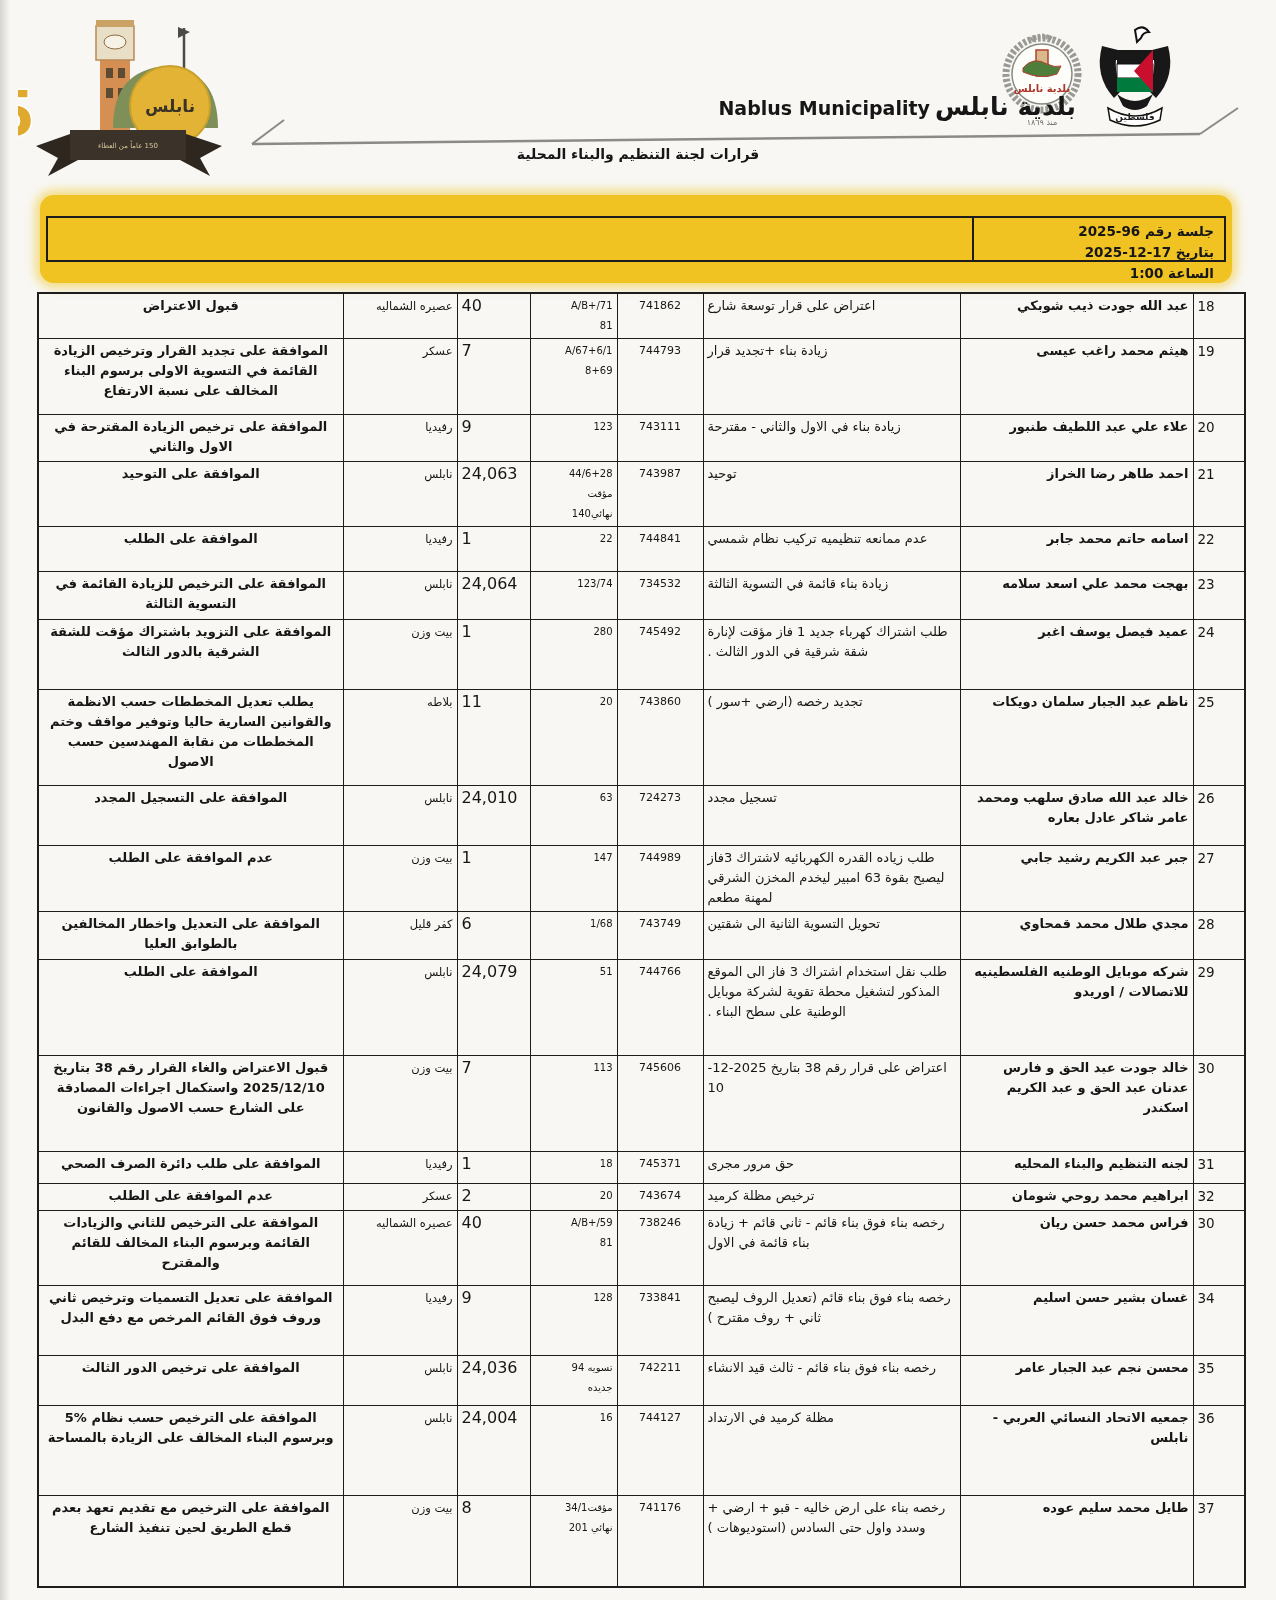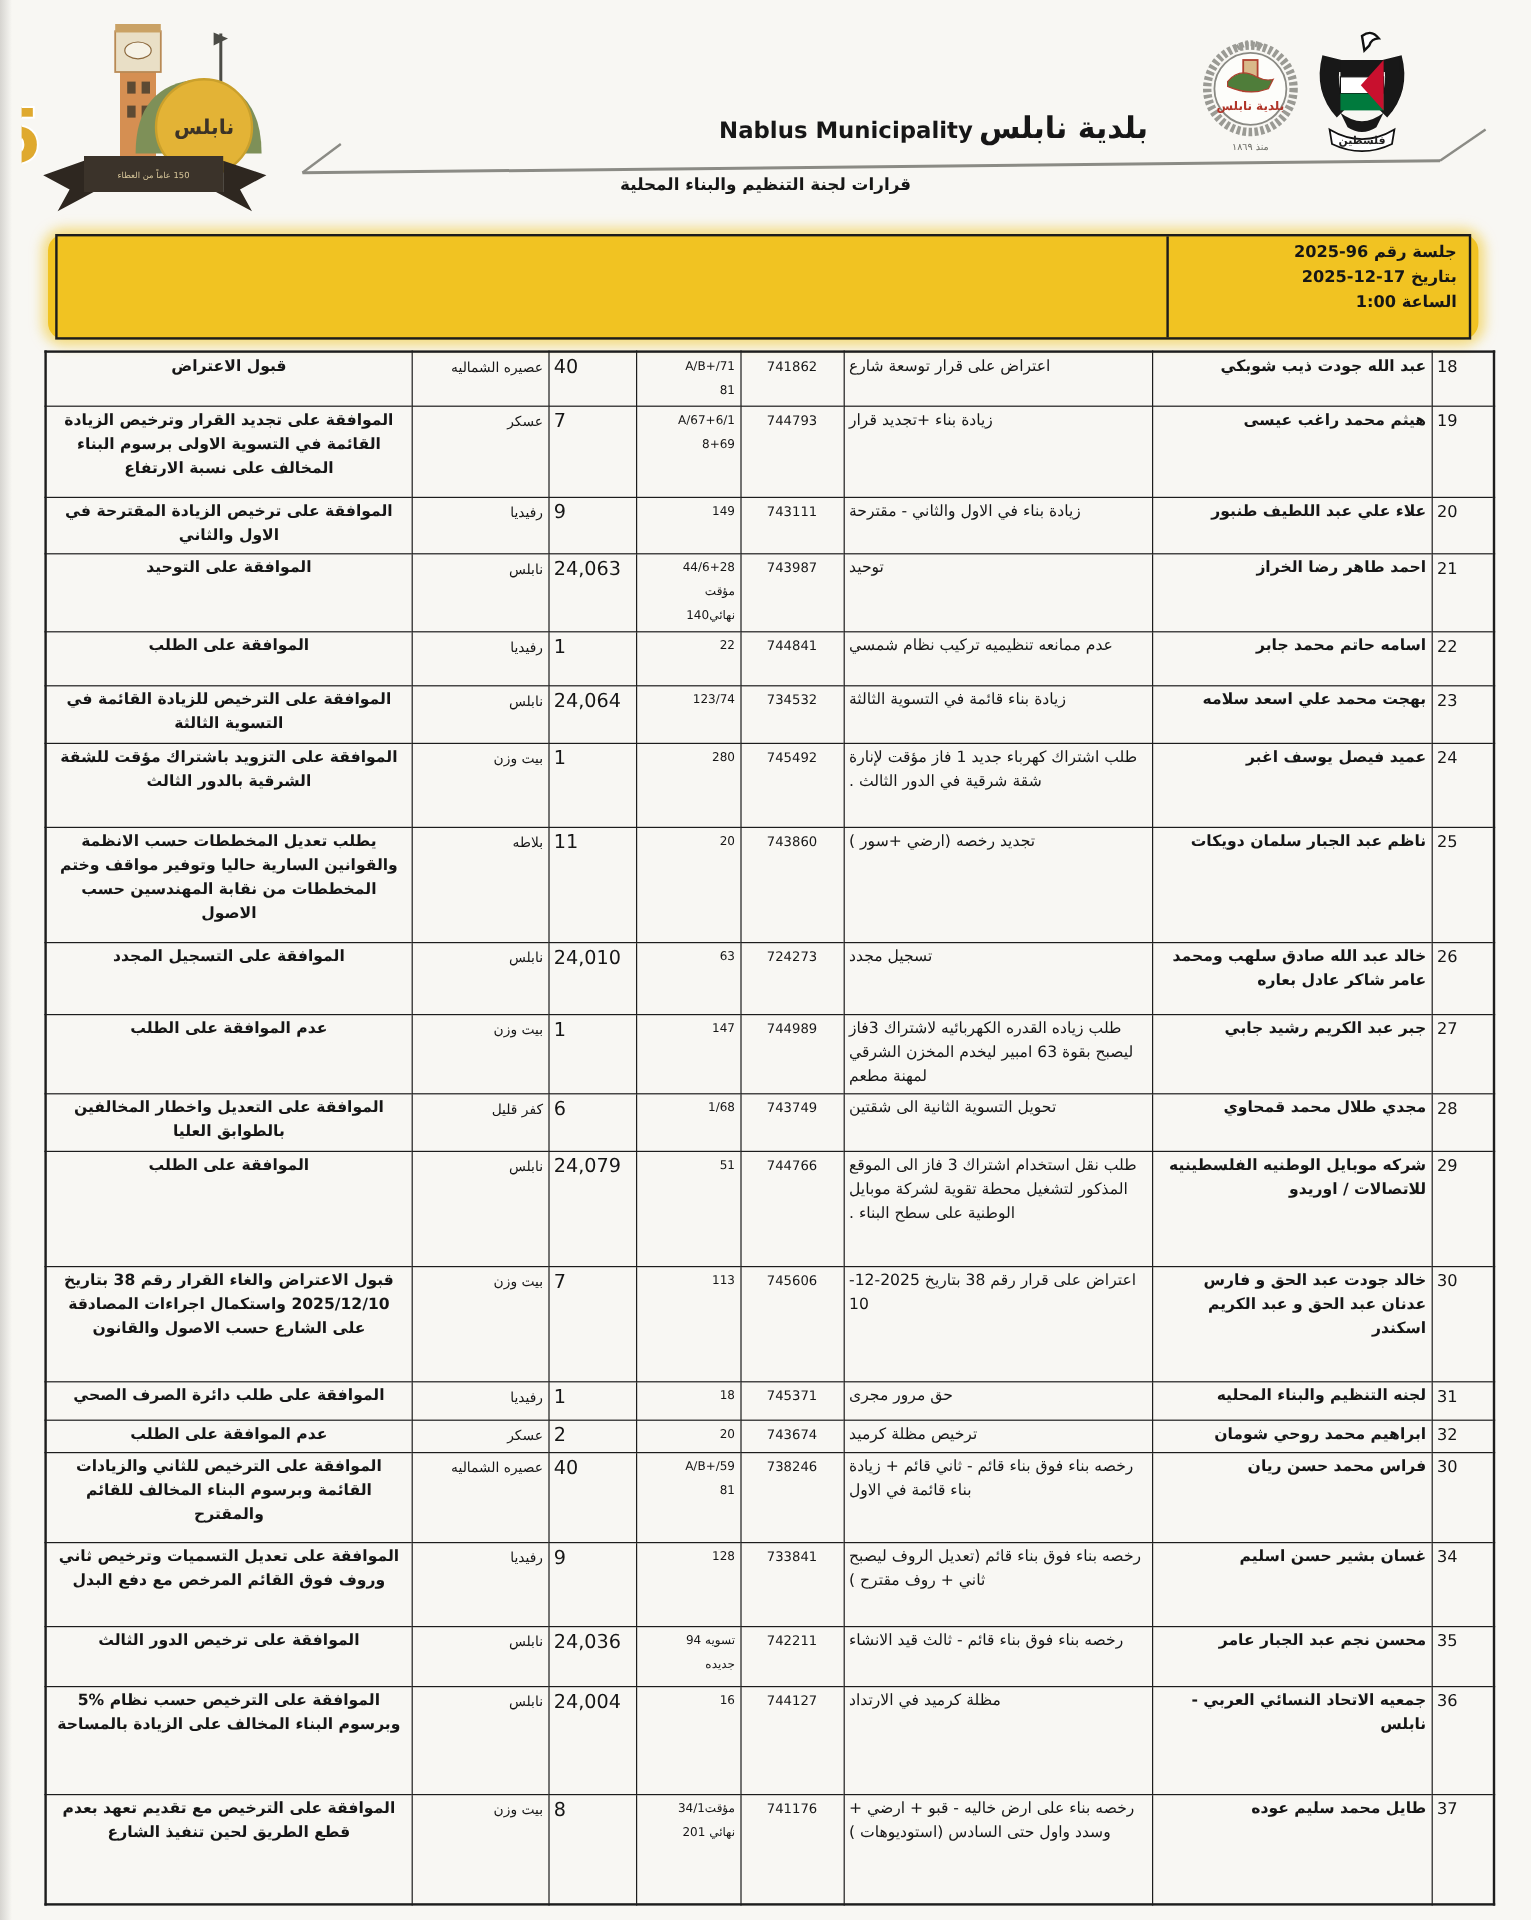--- a/index.html
+++ b/index.html
@@ -13,34 +13,34 @@
     background:linear-gradient(90deg,rgba(60,55,50,.18),rgba(60,55,50,0));
     pointer-events:none;
   }
 
   
   .logo150{position:absolute;left:18px;top:8px;width:220px;height:180px;}
   .seal{position:absolute;left:1001px;top:30px;width:82px;height:100px;}
   .eagle{position:absolute;left:1090px;top:24px;width:90px;height:108px;}
   .brand{
     position:absolute;top:92px;right:200px;width:600px;
-    text-align:center;direction:rtl;white-space:nowrap;
+    text-align:right;direction:rtl;white-space:nowrap;
   }
   .brand .ar{font-size:25px;font-weight:bold;letter-spacing:0;}
   .brand .en{font-size:19px;font-weight:bold;margin-left:4px;}
   .header-rule{position:absolute;left:238px;top:100px;width:1012px;height:52px;}
   .doc-title{
     position:absolute;top:146px;left:0;width:100%;text-align:center;
     font-size:14px;font-weight:bold;margin:0;
   }
 
   
   .session-band{
     position:absolute;left:40px;top:195px;width:1192px;height:88px;
-    background:#f1c322;border-radius:14px;padding:0 6px;box-sizing:border-box;
+    background:#f1c322;border-radius:14px;padding:21px 6px;box-sizing:border-box;
     box-shadow:0 0 10px 5px rgba(240,198,40,.55);
   }
   .session-inner{
     display:flex;direction:rtl;height:100%;
     border:2px solid #1c1c1c;box-sizing:border-box;
   }
   .session-meta{
     width:252px;flex:0 0 auto;border-left:2px solid #1c1c1c;
     padding:3px 10px 0 4px;box-sizing:border-box;
     font-weight:bold;font-size:13.5px;line-height:21px;text-align:right;
@@ -187,21 +187,21 @@
 8+69</td>
       <td class="c-block">7</td>
       <td class="c-area">عسكر</td>
       <td class="c-decision">الموافقة على تجديد القرار وترخيص الزيادة القائمة في التسوية الاولى برسوم البناء المخالف على نسبة الارتفاع</td>
     </tr>
         <tr class="r2">
       <td class="c-no">20</td>
       <td class="c-name">علاء علي عبد اللطيف طنبور</td>
       <td class="c-subject">زيادة بناء في الاول والثاني - مقترحة</td>
       <td class="c-file">743111</td>
-      <td class="c-plot" dir="ltr">149</td>
+      <td class="c-plot" dir="ltr">123</td>
       <td class="c-block">9</td>
       <td class="c-area">رفيديا</td>
       <td class="c-decision">الموافقة على ترخيص الزيادة المقترحة في الاول والثاني</td>
     </tr>
         <tr class="r3">
       <td class="c-no">21</td>
       <td class="c-name">احمد طاهر رضا الخراز</td>
       <td class="c-subject">توحيد</td>
       <td class="c-file">743987</td>
       <td class="c-plot" dir="ltr">44/6+28

